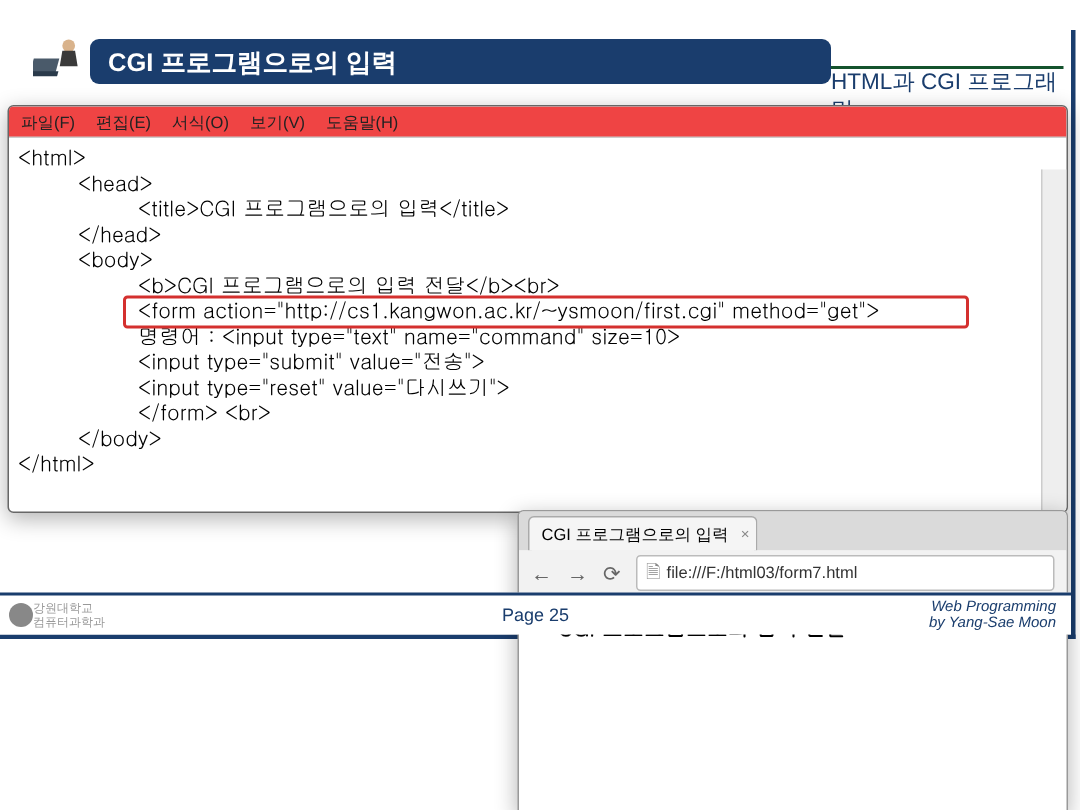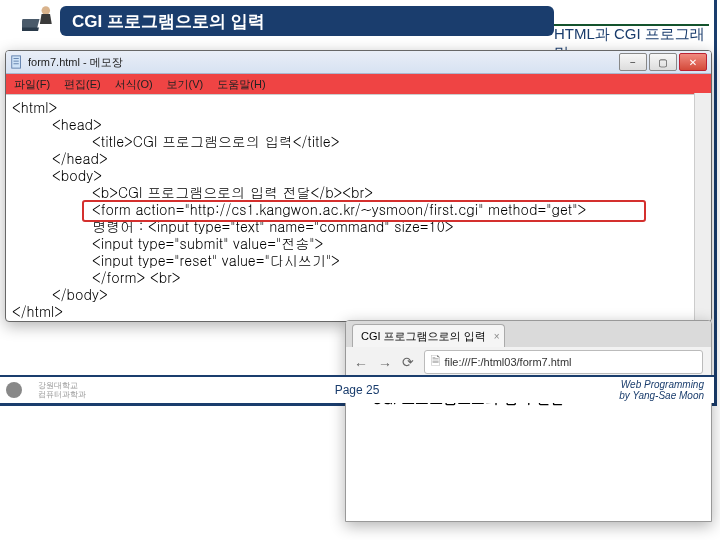--- a/index.html
+++ b/index.html
@@ -12,20 +12,21 @@
   position: relative;
   overflow: hidden;
 }
 .slide-frame {
   border-right: 3px solid #1a3d6d;
   border-bottom: 3px solid #1a3d6d;
   width: 717px;
   height: 406px;
   position: relative;
   box-sizing: border-box;
+  margin-top: 20px;
 }
 .header-bar {
   position: relative;
   height: 40px;
 }
 .title-pill {
   position: absolute;
   left: 60px;
   top: 6px;
   right: 160px;
@@ -244,21 +245,21 @@
   font-style: italic;
   color: #1a3d6d;
   text-align: right;
   line-height: 11px;
 }
 .footer .logo-area {
   position: absolute;
   left: 6px;
   display: flex;
   align-items: center;
-  gap: 16px;
+  gap: 0;
 }
 .footer .logo-circle {
   width: 16px;
   height: 16px;
   border-radius: 50%;
   background: #888;
 }
 .footer .logo-text {
   font-size: 8px;
   color: #999;
@@ -277,34 +278,20 @@
         <rect x="4" y="30" width="24" height="4" fill="#2a3a4a" transform="skewX(-15)"></rect>
         <circle cx="28" cy="10" r="5" fill="#d9b38c"></circle>
         <path d="M23 14 L33 14 L35 26 L21 26 Z" fill="#3a3a3a"></path>
       </svg>
     </div>
     <div class="title-pill">CGI 프로그램으로의 입력</div>
     <div class="subtitle-bar">HTML과 CGI 프로그래밍</div>
   </div>
 
   <div class="notepad-window">
-    <div class="np-titlebar">
-      <svg class="np-icon" viewBox="0 0 16 16">
-          <rect x="2" y="1" width="10" height="14" fill="#cfe3f7" stroke="#5a7aa8"></rect>
-          <line x1="4" y1="4" x2="10" y2="4" stroke="#5a7aa8"></line>
-          <line x1="4" y1="7" x2="10" y2="7" stroke="#5a7aa8"></line>
-          <line x1="4" y1="10" x2="10" y2="10" stroke="#5a7aa8"></line>
-        </svg>
-      <span>form7.html - 메모장</span>
-      <div class="np-ctrl">
-        <div class="np-btn">−</div>
-        <div class="np-btn">▢</div>
-        <div class="np-btn close">✕</div>
-      </div>
-    </div>
     <div class="np-menubar">
       <span>파일(F)</span>
       <span>편집(E)</span>
       <span>서식(O)</span>
       <span>보기(V)</span>
       <span>도움말(H)</span>
     </div>
     <div class="np-body"><span>&lt;html&gt;</span>
 <span class="indent1">&lt;head&gt;</span><span class="indent2">&lt;title&gt;CGI 프로그램으로의 입력&lt;/title&gt;</span><span class="indent1">&lt;/head&gt;</span><span class="indent1">&lt;body&gt;</span><span class="indent2">&lt;b&gt;CGI 프로그램으로의 입력 전달&lt;/b&gt;&lt;br&gt;</span><span class="indent2">&lt;form action="http://cs1.kangwon.ac.kr/~ysmoon/first.cgi" method="get"&gt;</span><span class="indent2">명령어 : &lt;input type="text" name="command" size=10&gt;</span><span class="indent2">&lt;input type="submit" value="전송"&gt;</span><span class="indent2">&lt;input type="reset" value="다시쓰기"&gt;</span><span class="indent2">&lt;/form&gt; &lt;br&gt;</span><span class="indent1">&lt;/body&gt;</span><span>&lt;/html&gt;</span>
       <div class="highlight-box" style="left:76px; top:105px; width:560px; height:18px;"></div>

